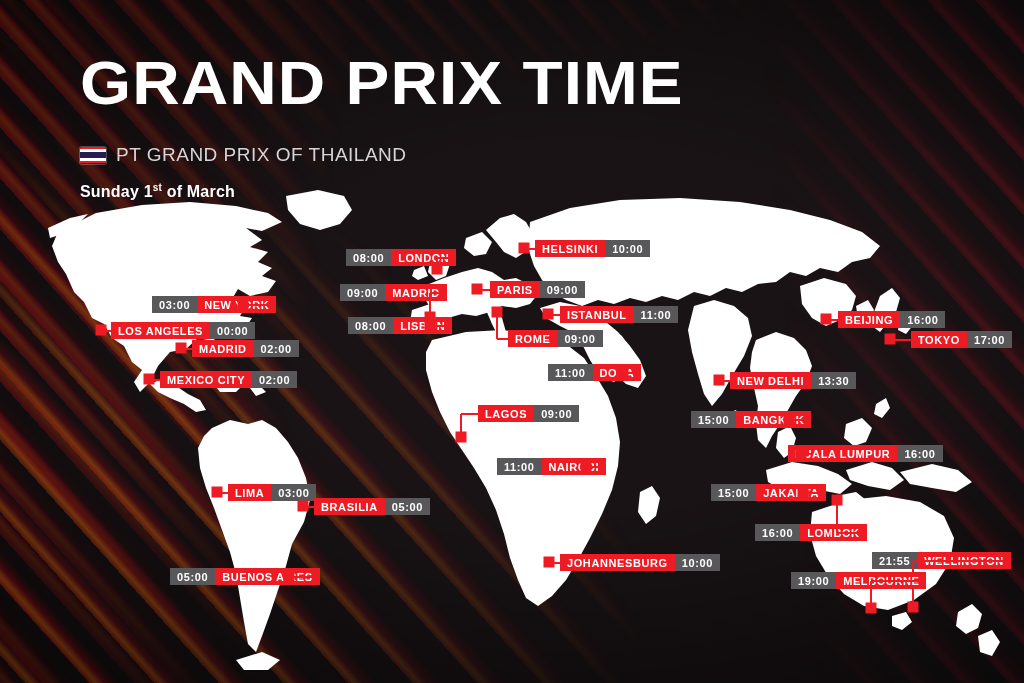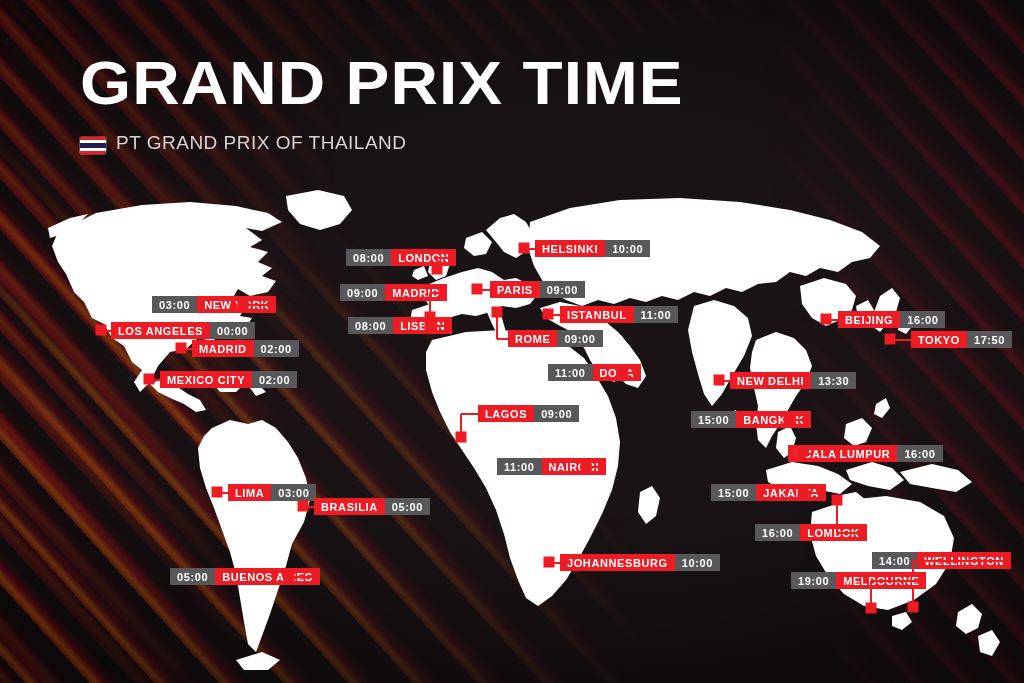--- a/index.html
+++ b/index.html
@@ -48,21 +48,21 @@
   .vig { position:absolute; inset:0; pointer-events:none;
     background:radial-gradient(75% 65% at 56% 48%, rgba(0,0,0,0) 40%, rgba(0,0,0,.55) 100%); }
 
   
   #header { position:absolute; left:80px; top:52px; z-index:40; }
   #title {
     font-size:62px; line-height:1; font-weight:700; color:#fff;
     letter-spacing:1px; transform:scaleX(1.06); transform-origin:left center;
     white-space:nowrap;
   }
-  #subtitle-row { display:flex; align-items:flex-end; gap:10px; margin-top:18px; }
+  #subtitle-row { display:flex; align-items:center; gap:10px; margin-top:30px; }
   .flag { width:26px; height:17px; border-radius:2px; overflow:hidden;
     display:flex; flex-direction:column; box-shadow:0 0 0 1px rgba(255,255,255,.25); }
   .flag i { display:block; width:100%; }
   .flag i:nth-child(1){ height:17%; background:#ED1C24; }
   .flag i:nth-child(2){ height:17%; background:#ffffff; }
   .flag i:nth-child(3){ height:32%; background:#241D4F; }
   .flag i:nth-child(4){ height:17%; background:#ffffff; }
   .flag i:nth-child(5){ height:17%; background:#ED1C24; }
   #subtitle { font-size:19px; color:#d8d4d6; letter-spacing:.5px; white-space:nowrap; }
   #date { margin-top:16px; font-size:16px; font-weight:700; color:#ffffff; letter-spacing:.2px; }
@@ -208,20 +208,23 @@
   <div id="subtitle-row">
     <span class="flag">
       <i></i>
         <i></i>
         <i></i>
         <i></i>
         <i></i>
     </span>
     <span id="subtitle">PT GRAND PRIX OF THAILAND</span>
   </div>
+  <div id="date">
+    <span>Sunday 1</span><sup>st</sup><span> of March</span>
+  </div>
 </div>
 
 <div id="labels">
     <div class="label" style="left: 152px; top: 296px;">
       <span class="time">03:00</span>
       <span class="city">NEW YORK</span>
     </div>
     <div class="lead h" style="left: 243px; width: 33px; top: 304.5px;"></div>
     <div class="pin" style="left: 243px; top: 304px;"></div>
     <div class="label" style="left: 111px; top: 322px;">
@@ -331,21 +334,21 @@
     <div class="lead h" style="left: 549px; width: 11px; top: 562.5px;"></div>
     <div class="pin" style="left: 549px; top: 562px;"></div>
     <div class="label" style="left: 838px; top: 311px;">
       <span class="city">BEIJING</span>
       <span class="time">16:00</span>
     </div>
     <div class="lead h" style="left: 826px; width: 12px; top: 319.5px;"></div>
     <div class="pin" style="left: 826px; top: 319px;"></div>
     <div class="label" style="left: 911px; top: 331px;">
       <span class="city">TOKYO</span>
-      <span class="time">17:50</span>
+      <span class="time">17:00</span>
     </div>
     <div class="lead h" style="left: 890px; width: 21px; top: 339.5px;"></div>
     <div class="pin" style="left: 890px; top: 339px;"></div>
     <div class="label" style="left: 730px; top: 372px;">
       <span class="city">NEW DELHI</span>
       <span class="time">13:30</span>
     </div>
     <div class="lead h" style="left: 719px; width: 11px; top: 380.5px;"></div>
     <div class="pin" style="left: 719px; top: 380px;"></div>
     <div class="label" style="left: 691px; top: 411px;">
@@ -367,21 +370,21 @@
     <div class="lead h" style="left: 803px; width: 23px; top: 492.5px;"></div>
     <div class="pin" style="left: 803px; top: 492px;"></div>
     <div class="label" style="left: 755px; top: 524px;">
       <span class="time">16:00</span>
       <span class="city">LOMBOK</span>
     </div>
     <div class="lead h" style="left: 837px; width: 30px; top: 532.5px;"></div>
     <div class="lead v" style="top: 500px; height: 32.5px; left: 837px;"></div>
     <div class="pin" style="left: 837px; top: 500px;"></div>
     <div class="label" style="left: 872px; top: 552px;">
-      <span class="time">14:00</span>
+      <span class="time">21:55</span>
       <span class="city">WELLINGTON</span>
     </div>
     <div class="lead h" style="left: 913px; width: 98px; top: 560.5px;"></div>
     <div class="lead v" style="top: 560.5px; height: 46.5px; left: 913px;"></div>
     <div class="pin" style="left: 913px; top: 607px;"></div>
     <div class="label" style="left: 791px; top: 572px;">
       <span class="time">19:00</span>
       <span class="city">MELBOURNE</span>
     </div>
     <div class="lead h" style="left: 871px; width: 55px; top: 580.5px;"></div>

